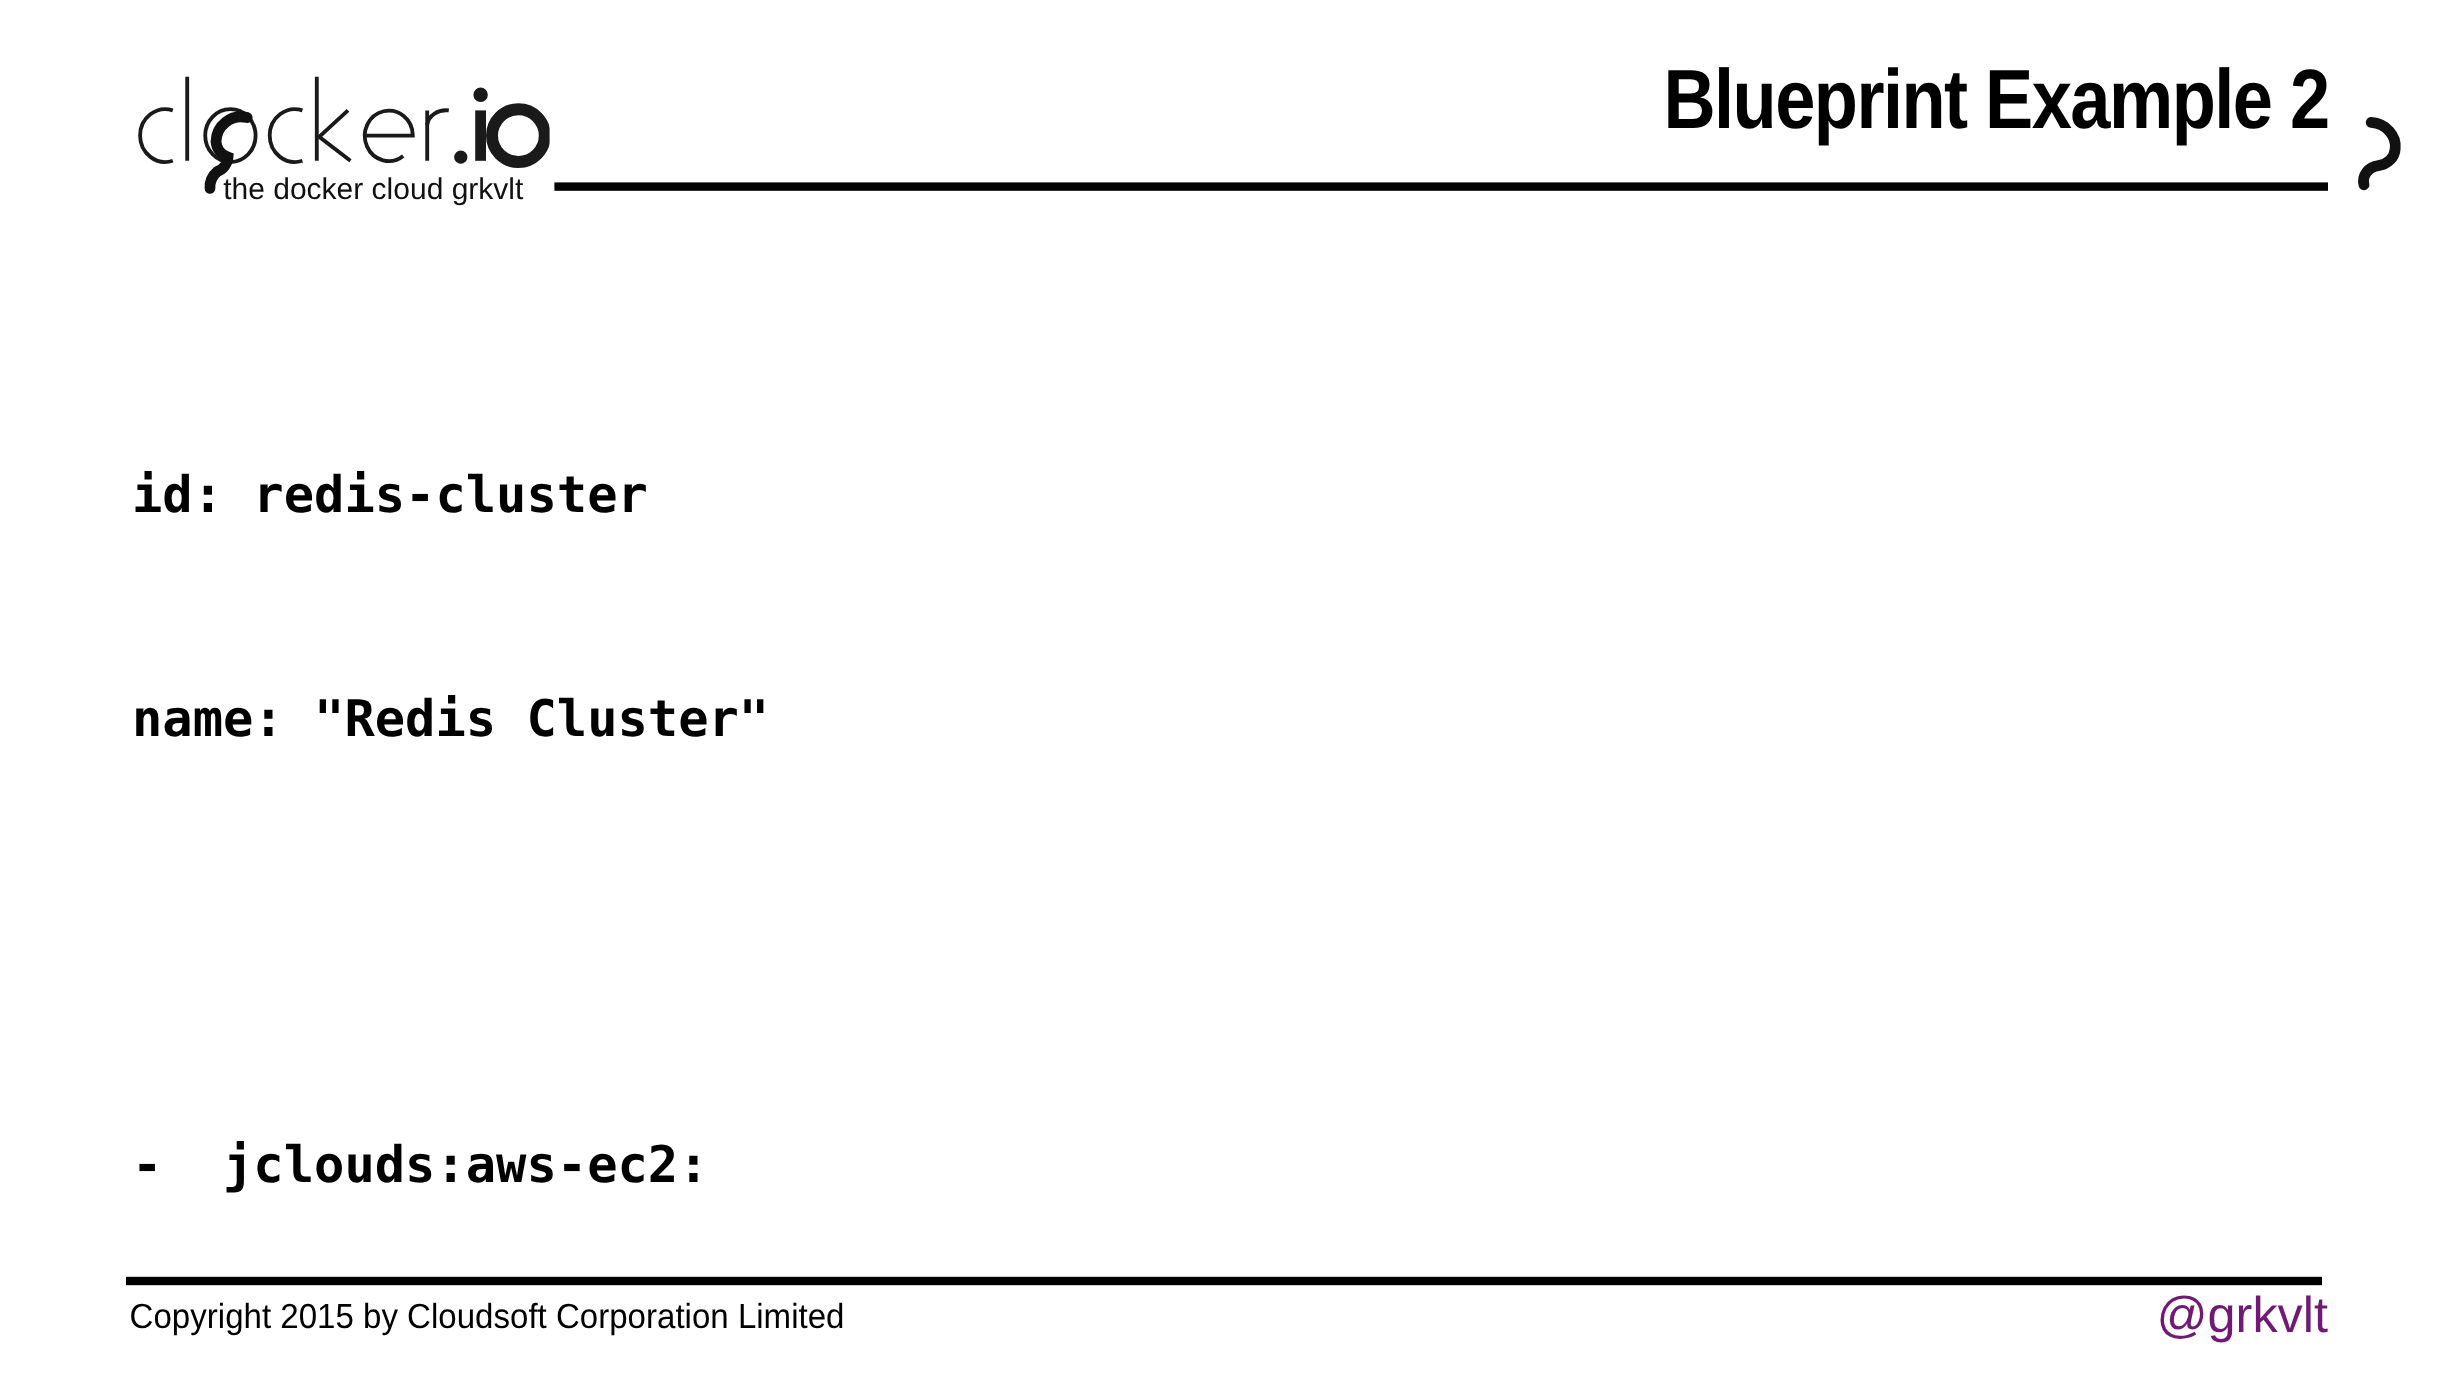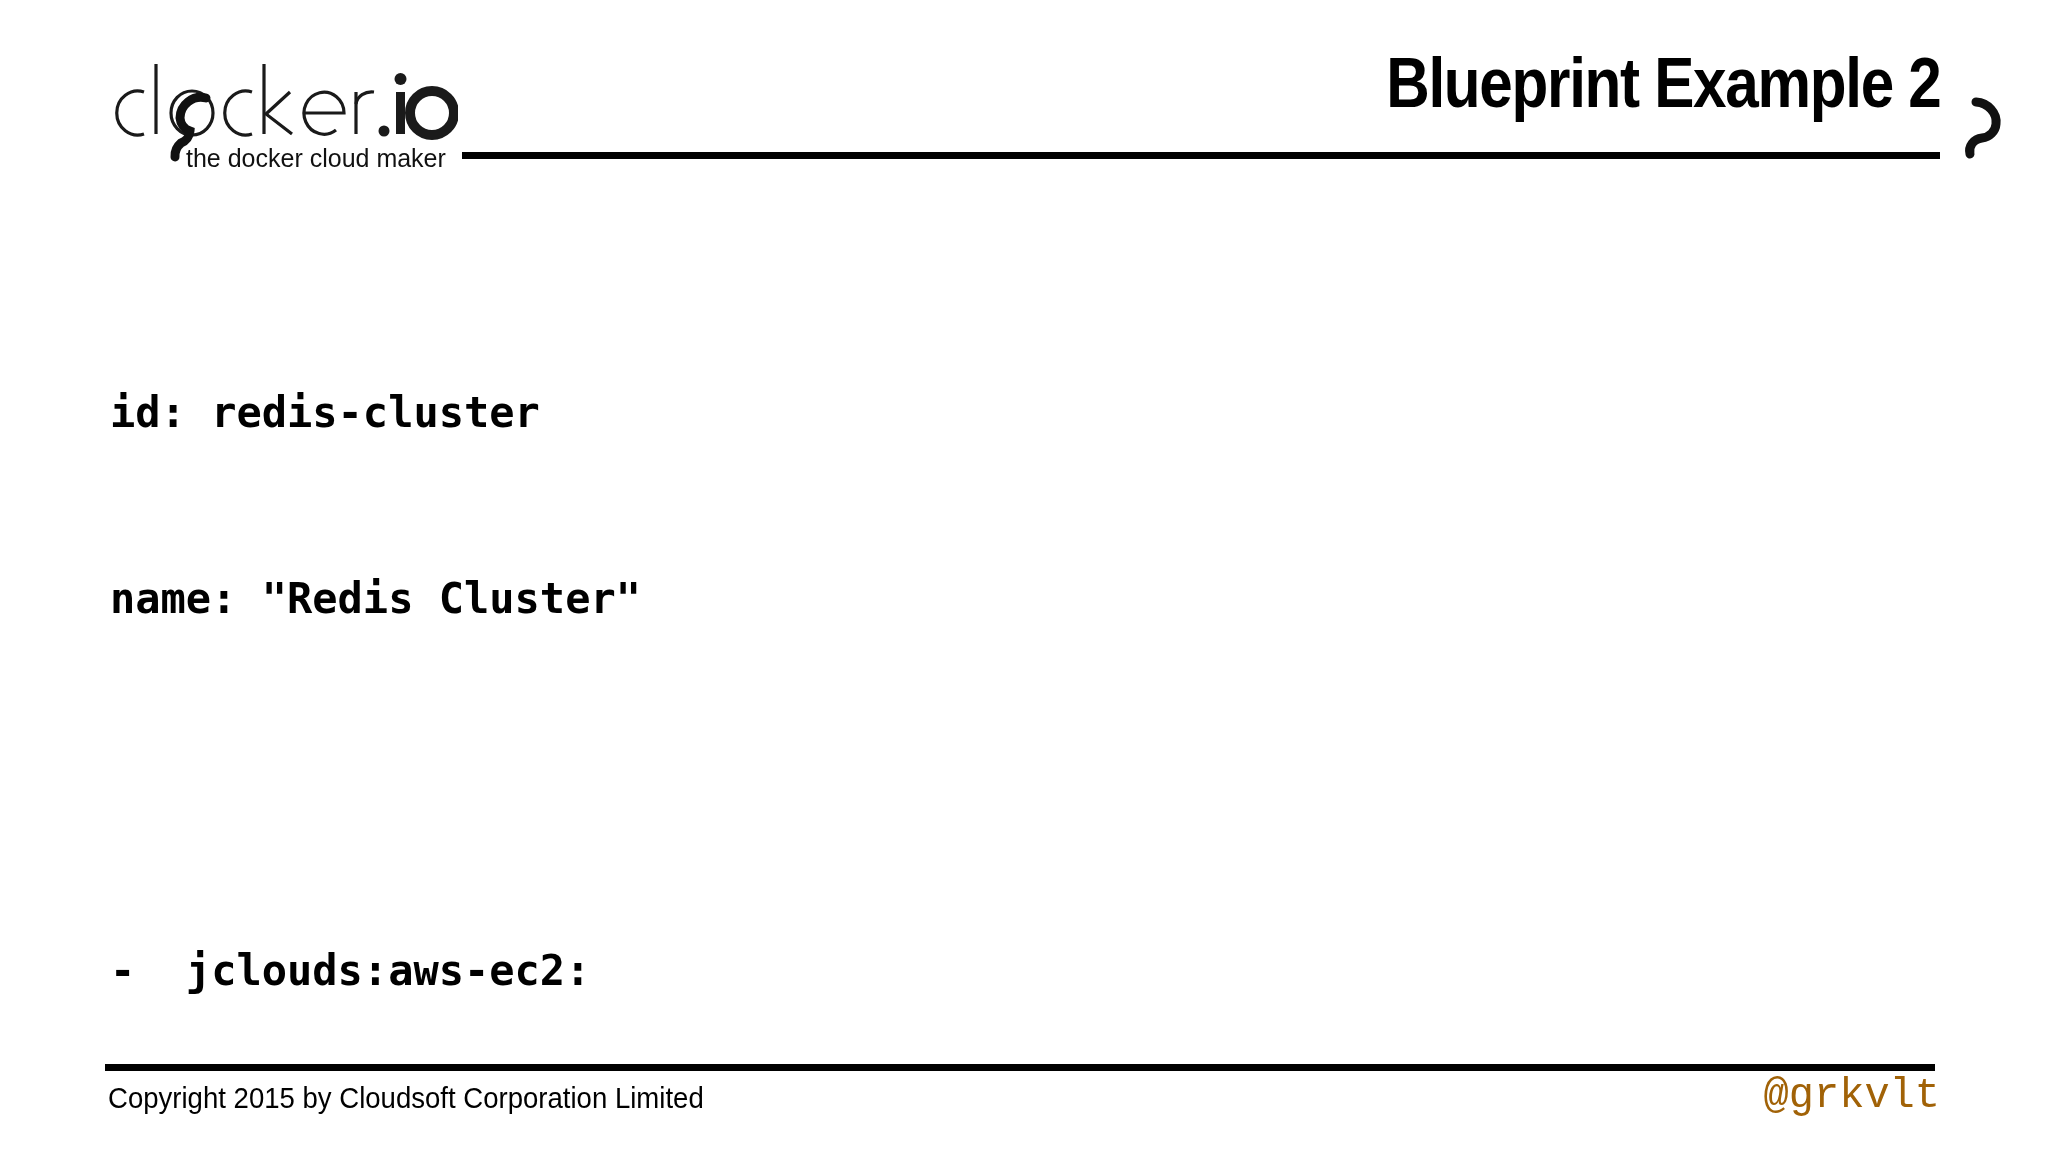--- a/index.html
+++ b/index.html
@@ -106,24 +106,24 @@
     font-weight: normal;
     color: #000000;
     white-space: nowrap;
     transform: scaleX(0.95);
     transform-origin: left top;
   }
   .footer-handle {
     position: absolute;
     right: 108px;
     top: 1072px;
-    font-family: Liberation Mono, monospace;
+    font-family: Liberation Sans, sans-serif;
     font-size: 42px;
     font-weight: normal;
-    color: #a16207;
+    color: #701a75;
     white-space: nowrap;
   }
 </style>
 </head>
 <body>
 
 <div class="slide">
 
   <div class="header">
 
@@ -148,21 +148,21 @@
           <path d="M248 52 a16 14 0 0 1 18 -12"></path>
         </g>
 
         <path d="M98 46 a21 21 0 0 0 -26 20 a15 15 0 0 0 10 13 a14 14 0 0 1 -9 12 a17 17 0 0 0 -6 14" fill="none" stroke="#111111" stroke-width="9" stroke-linecap="round"></path>
 
         <circle cx="276" cy="79" r="5.5" fill="#1a1a1a"></circle>
         <rect x="288" y="40" width="9" height="42" fill="#1a1a1a"></rect>
         <circle cx="292.5" cy="27" r="6" fill="#1a1a1a"></circle>
         <ellipse cx="324" cy="61" rx="22" ry="22" fill="none" stroke="#1a1a1a" stroke-width="10"></ellipse>
       </svg>
-      <div style="position:absolute;left:78px;top:92px;font-family:'Liberation Sans',sans-serif;font-size:25px;color:#111111;white-space:nowrap;">the docker cloud maker</div>
+      <div style="position:absolute;left:78px;top:92px;font-family:'Liberation Sans',sans-serif;font-size:25px;color:#111111;white-space:nowrap;">the docker cloud grkvlt</div>
     </div>
 
     <div class="slide-title">Blueprint Example 2</div>
 
     <div class="header-rule"></div>
 
     <div class="header-hook">
       <svg width="86" height="76" viewBox="0 0 86 76" xmlns="http://www.w3.org/2000/svg">
         <path d="M14 10 a22 20 0 0 1 20 22 a16 15 0 0 1 -14 14 a14 13 0 0 0 -12 16" fill="none" stroke="#111111" stroke-width="9" stroke-linecap="round"></path>
       </svg>

